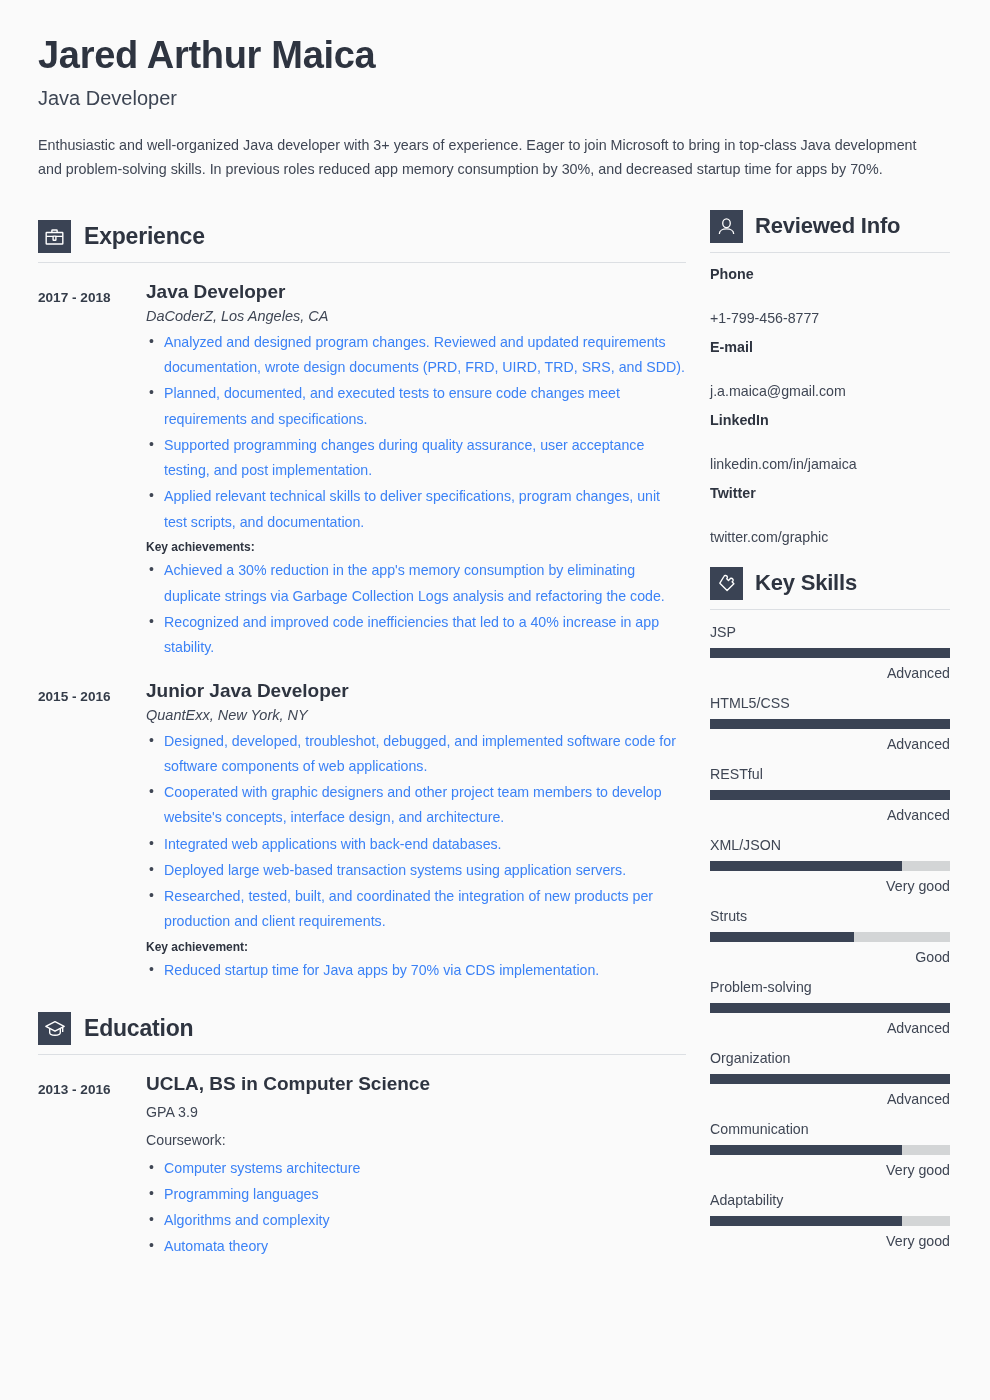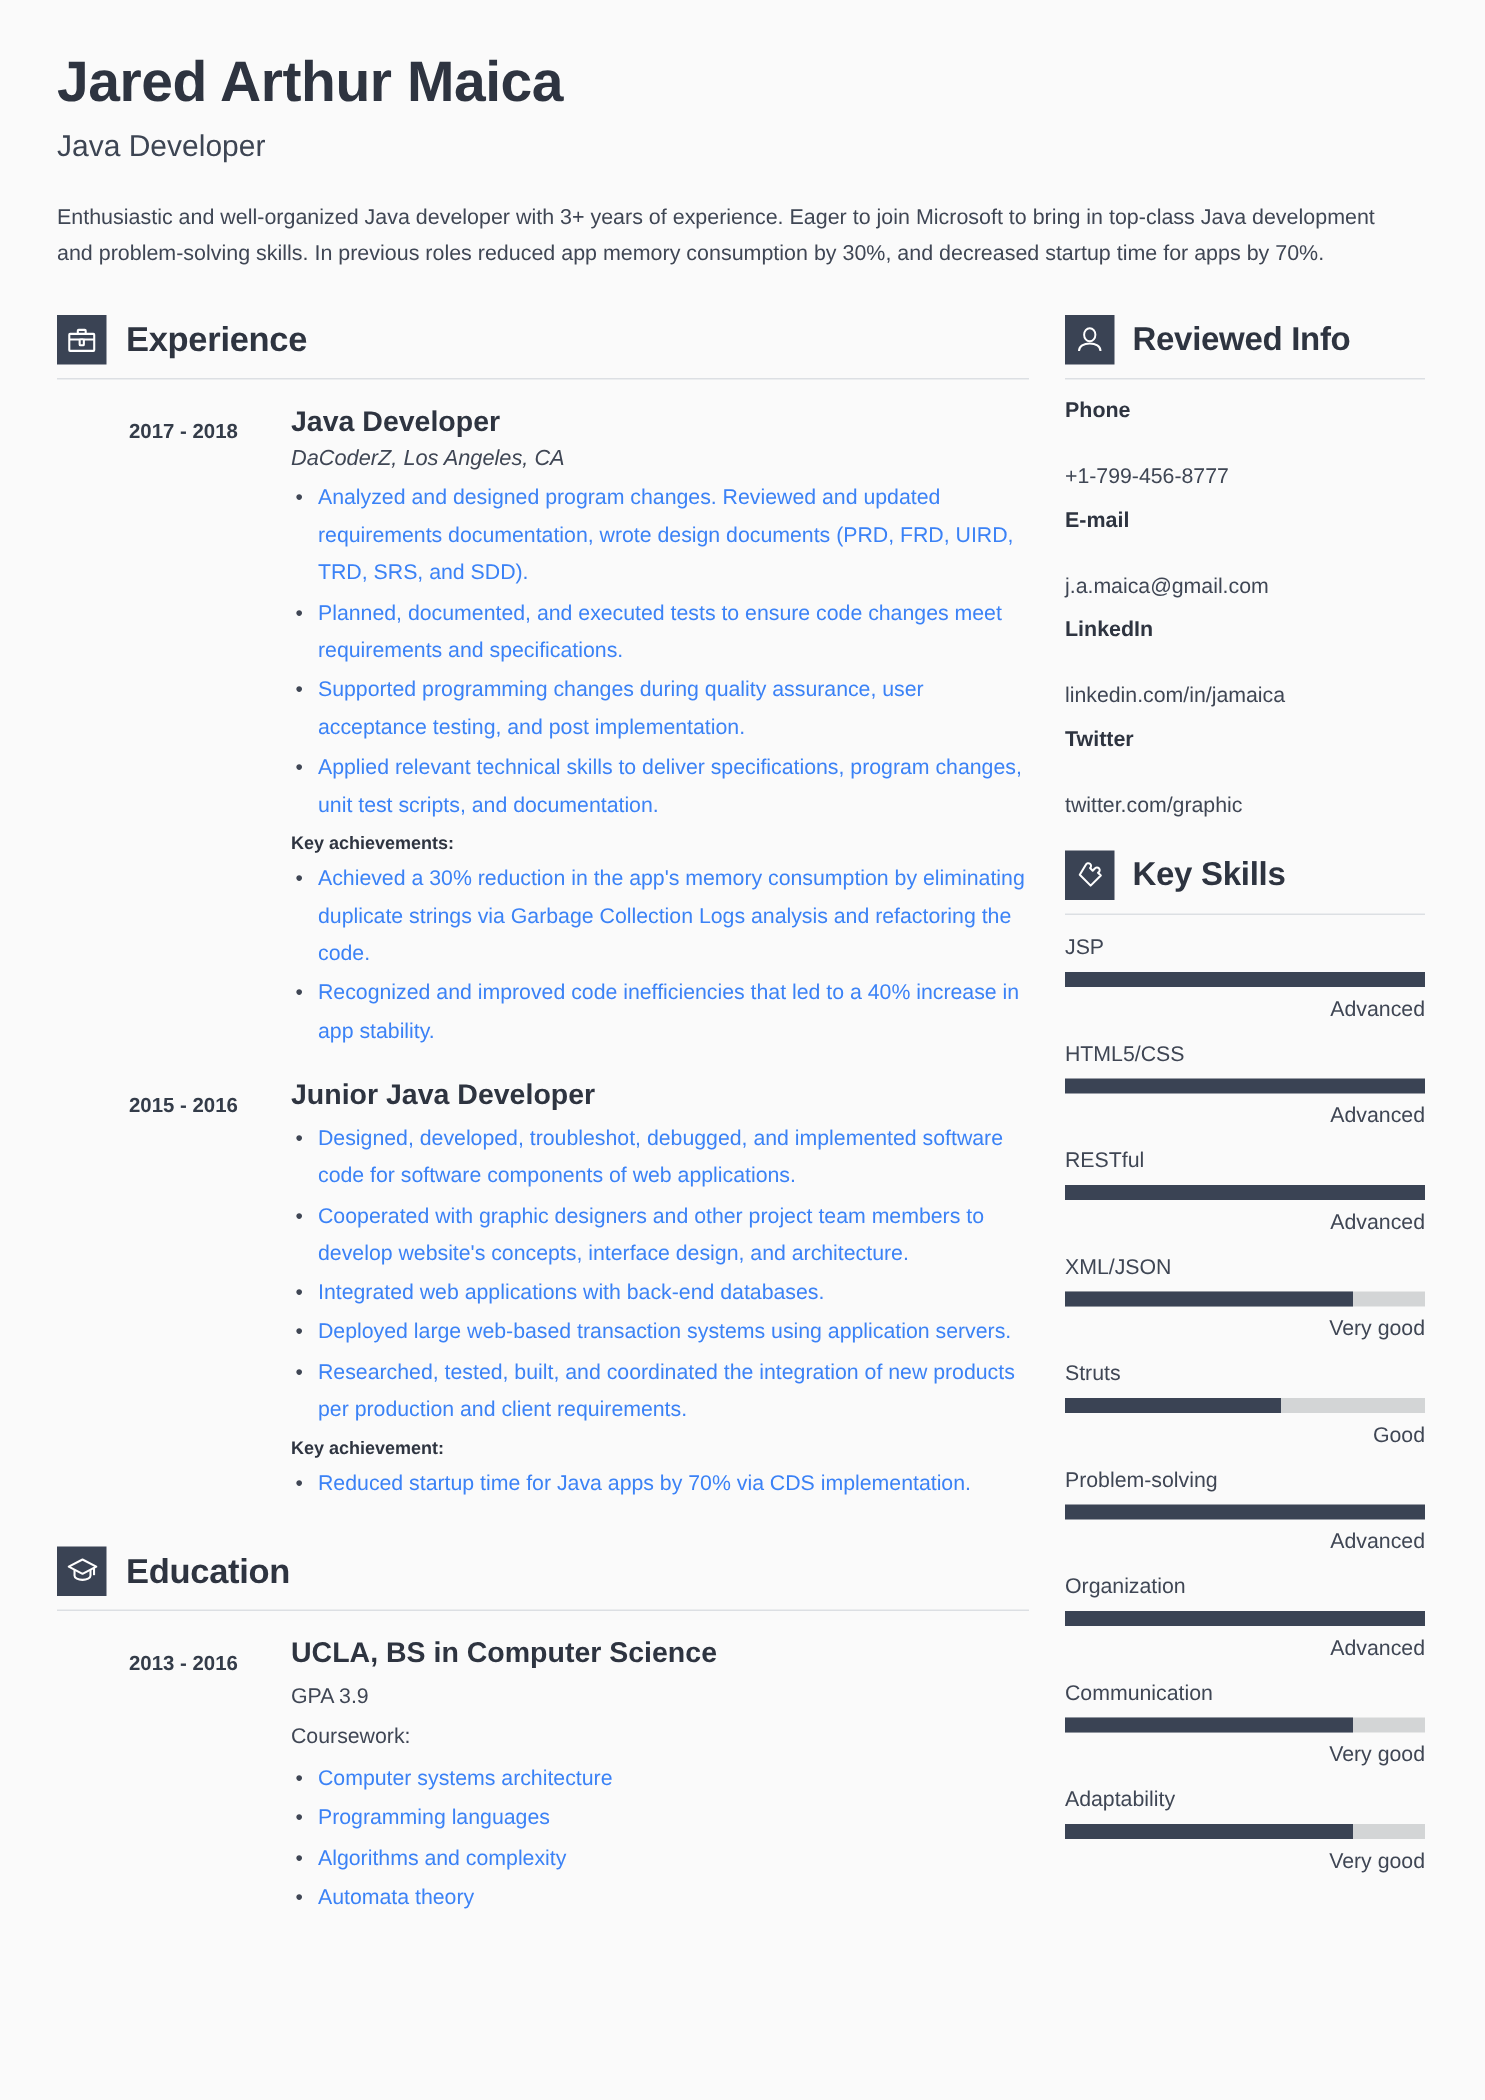--- a/index.html
+++ b/index.html
@@ -39,21 +39,21 @@
     font-size: 14.3px;
     line-height: 1.72;
     color: #3f4654;
     max-width: 885px;
     margin-bottom: 28px;
   }
 
   
   .columns {
     display: flex;
-    align-items: flex-start;
+    align-items: center;
   }
   .col-main { width: 648px; flex: 0 0 648px; }
   .col-side { width: 240px; flex: 0 0 240px; margin-left: 24px; }
 
   
   .section-head {
     display: flex;
     align-items: center;
     gap: 13px;
     padding-bottom: 7px;
@@ -78,21 +78,20 @@
   .sec-rule {
     height: 1px;
     background: #dcdfe3;
     margin-top: 2px;
   }
 
   
   .entry {
     display: flex;
     margin-top: 18px;
-    margin-left: 48px;
   }
   .entry-dates {
     width: 108px;
     flex: 0 0 108px;
     font-size: 13.6px;
     font-weight: bold;
     color: #343c49;
     line-height: 1.85;
     padding-top: 4px;
   }
@@ -223,20 +222,21 @@
               <li>Achieved a 30% reduction in the app's memory consumption by eliminating duplicate strings via Garbage Collection Logs analysis and refactoring the code.</li>
               <li>Recognized and improved code inefficiencies that led to a 40% increase in app stability.</li>
             </ul>
           </div>
         </div>
 
         <div class="entry">
           <div class="entry-dates">2015 - 2016</div>
           <div class="entry-body">
             <div class="entry-role">Junior Java Developer</div>
+            <div class="entry-company">QuantExx, New York, NY</div>
             <ul class="bullets">
               <li>Designed, developed, troubleshot, debugged, and implemented software code for software components of web applications.</li>
               <li>Cooperated with graphic designers and other project team members to develop website's concepts, interface design, and architecture.</li>
               <li>Integrated web applications with back-end databases.</li>
               <li>Deployed large web-based transaction systems using application servers.</li>
               <li>Researched, tested, built, and coordinated the integration of new products per production and client requirements.</li>
             </ul>
             <div class="key-label">Key achievement:</div>
             <ul class="bullets">
               <li>Reduced startup time for Java apps by 70% via CDS implementation.</li>

